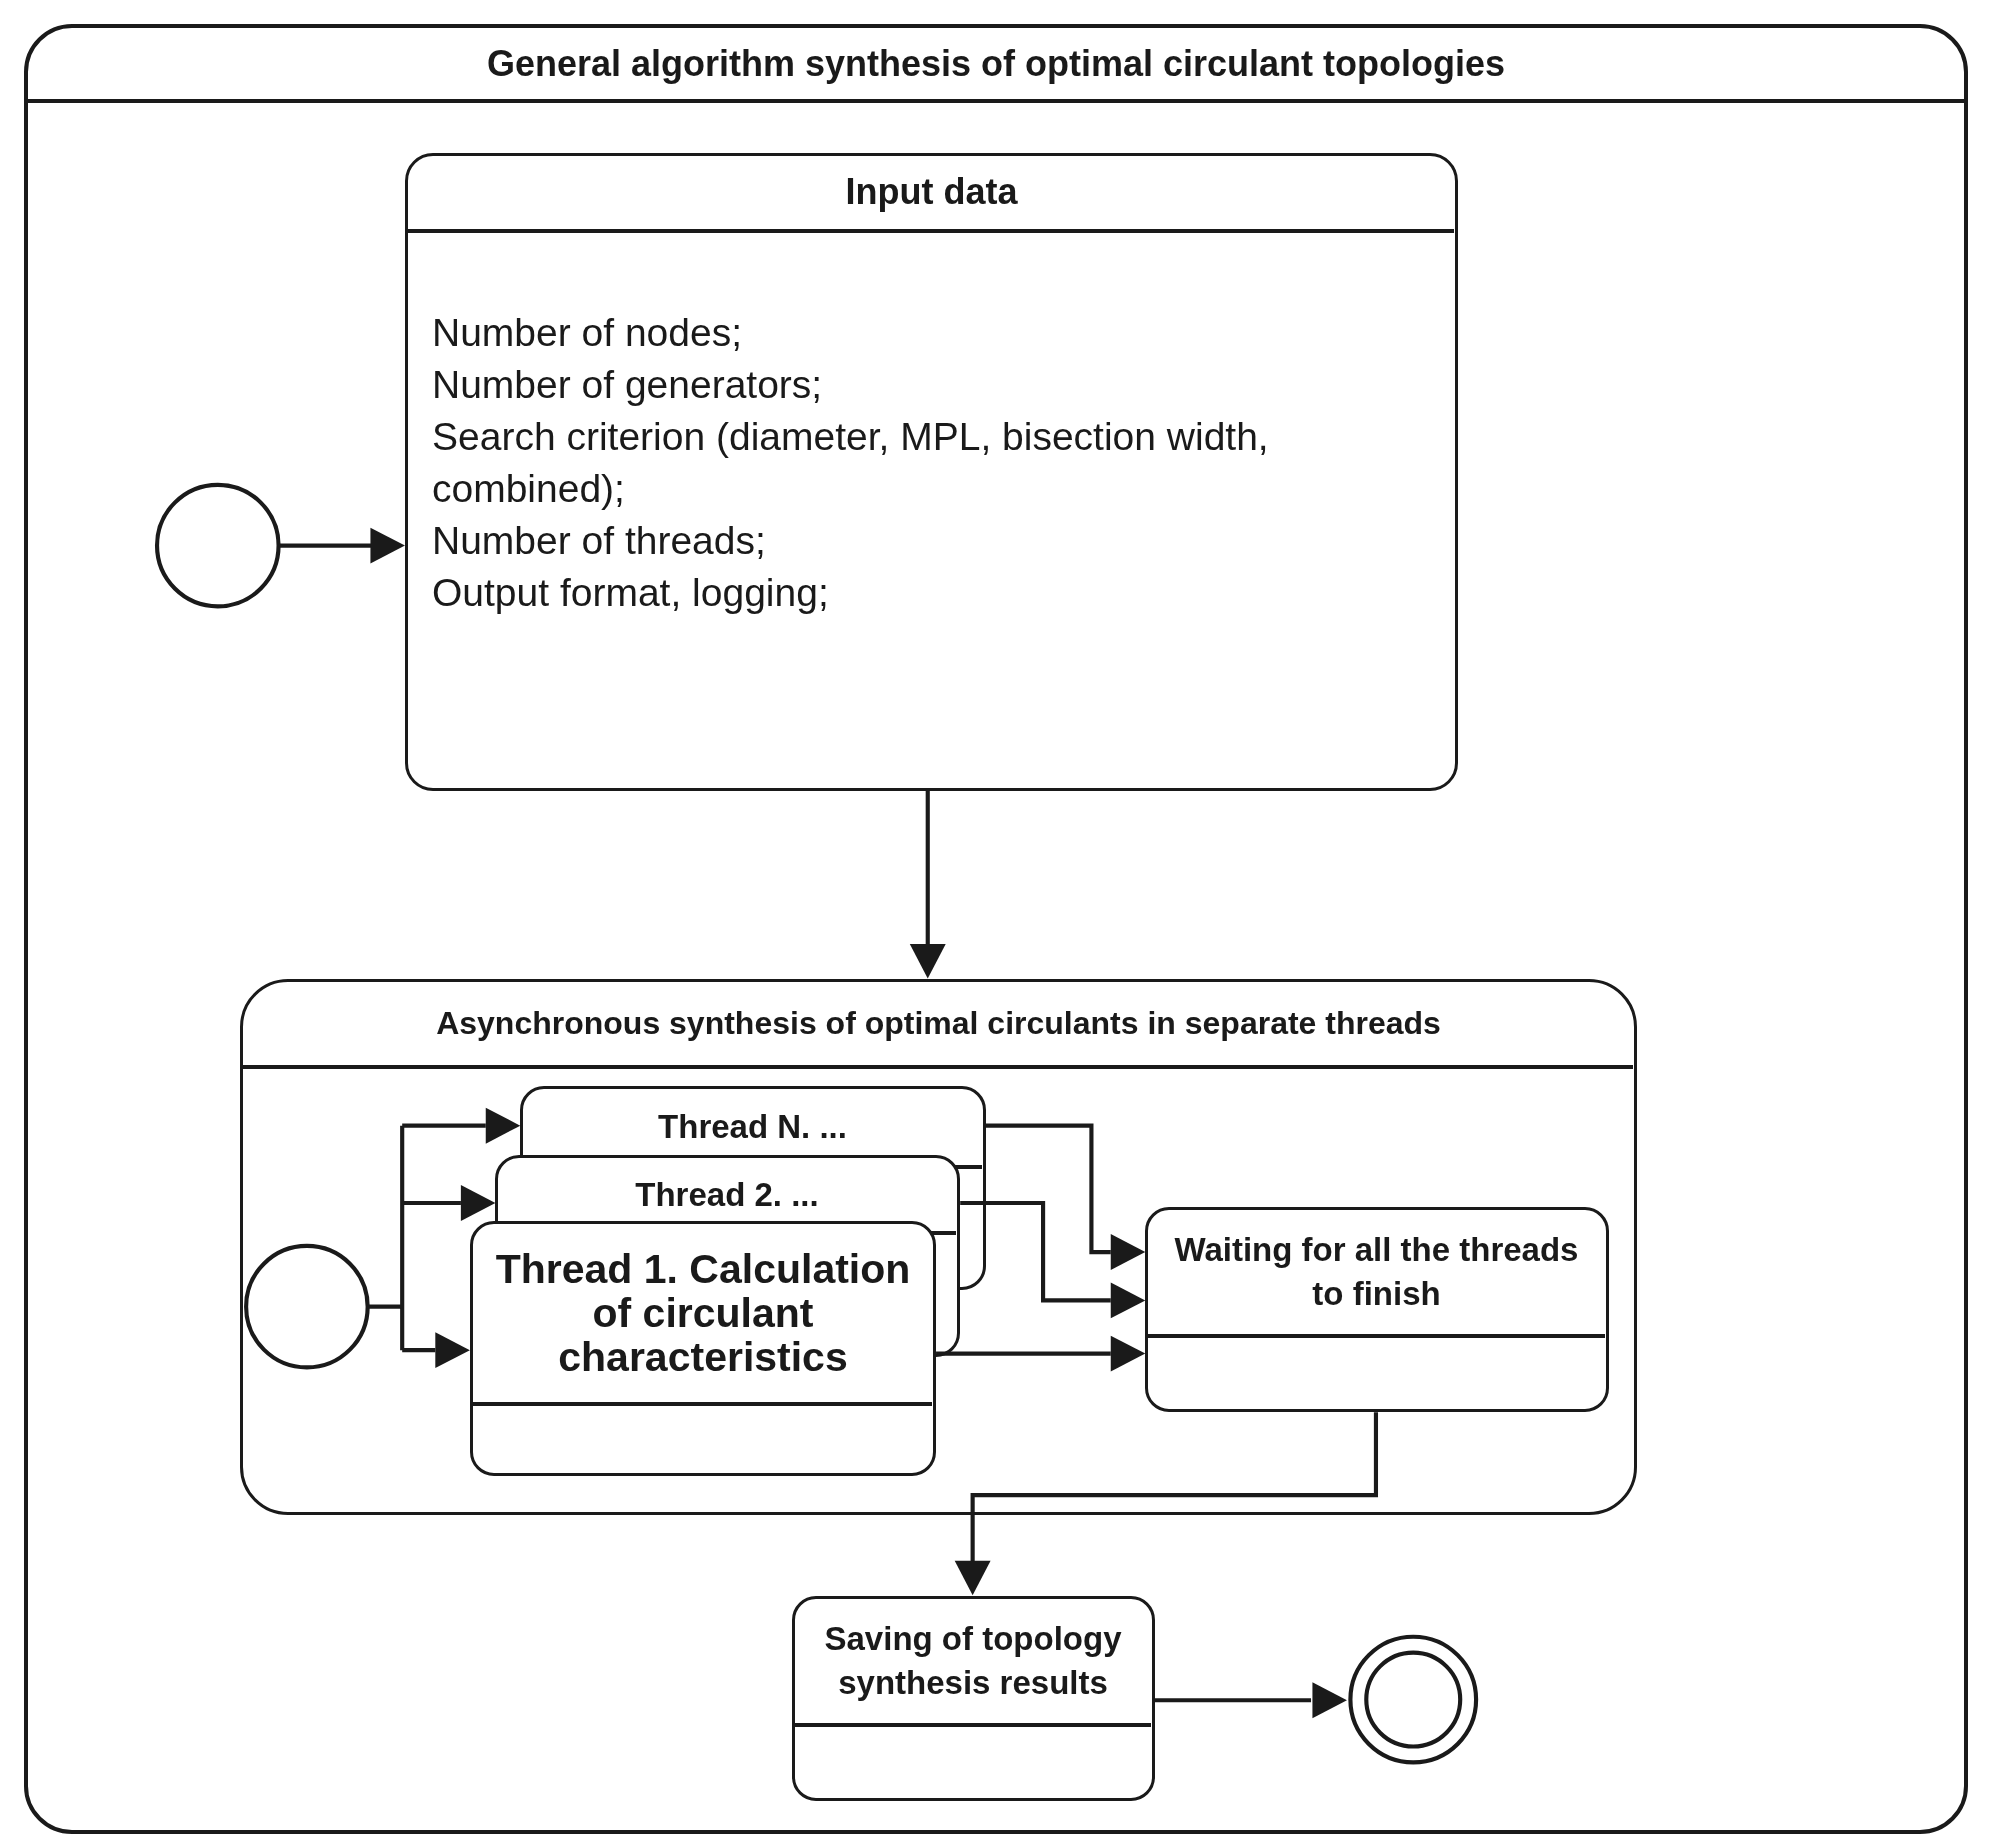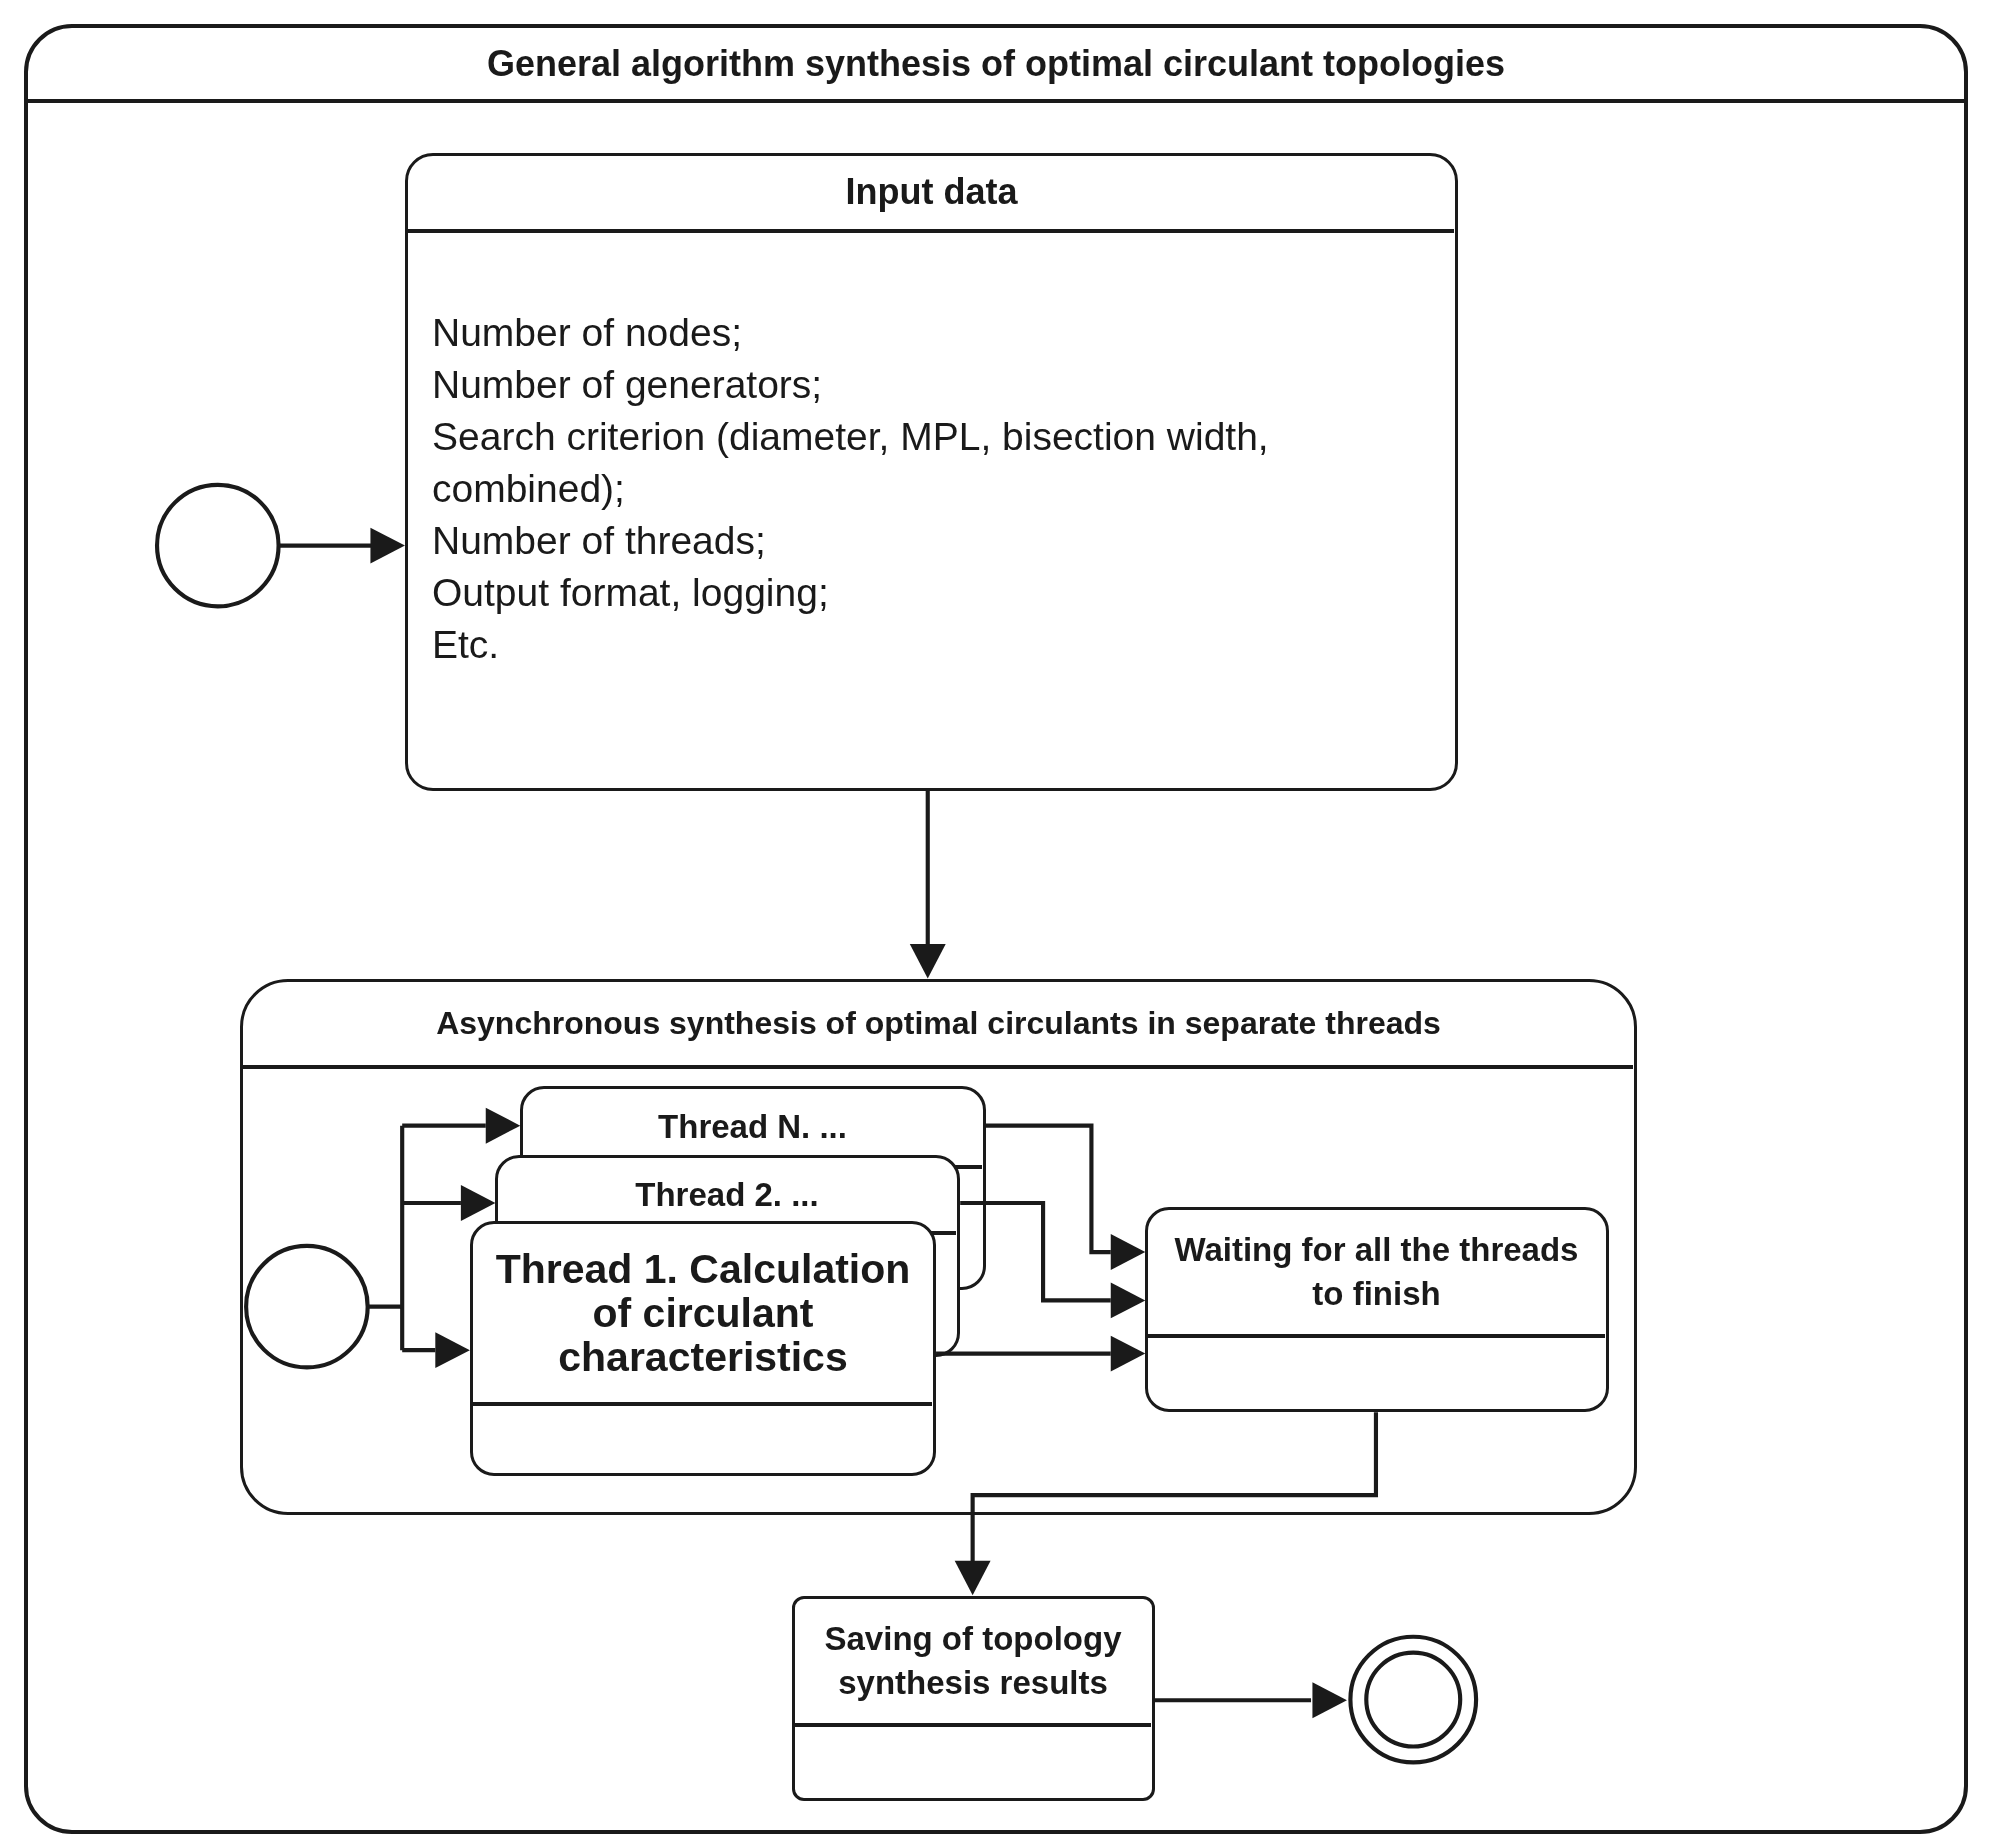--- a/index.html
+++ b/index.html
@@ -37,21 +37,20 @@
   <div class="abs box" style="left:405px;top:153px;width:1053px;height:638px;border-radius:28px;"></div>
   <div class="abs titlebar" style="left:405px;top:153px;width:1053px;height:78px;font-size:36px;">Input data</div>
   <div class="abs divider" style="left:408px;top:229px;width:1046px;height:3.5px;"></div>
   <div class="abs body-lines" style="left:432px;top:307px;width:1009px;">
     <div>Number of nodes;</div>
     <div>Number of generators;</div>
     <div>Search criterion (diameter, MPL, bisection width,</div>
     <div>combined);</div>
     <div>Number of threads;</div>
     <div>Output format, logging;</div>
-    <div>Etc.</div>
   </div>
 
   <div class="abs box" style="left:240px;top:979px;width:1397px;height:536px;border-radius:48px;"></div>
   <div class="abs titlebar" style="left:240px;top:979px;width:1397px;height:88px;font-size:32px;">Asynchronous synthesis of optimal circulants in separate threads</div>
   <div class="abs divider" style="left:243px;top:1065px;width:1390px;height:4.1px;"></div>
 
   <div class="abs box" style="left:520px;top:1086px;width:466px;height:204px;border-radius:24px;z-index:2;">
     <div class="abs titlebar node-title" style="left:0;top:0;width:459px;height:76px;font-size:33px;">Thread N. ...</div>
     <div class="abs divider" style="left:0;top:76px;width:459px;height:3.5px;"></div>
   </div>
@@ -64,21 +63,21 @@
   <div class="abs box" style="left:470px;top:1221px;width:466px;height:255px;border-radius:24px;z-index:4;">
     <div class="abs titlebar node-title" style="left:7px;top:0;width:446px;height:178px;font-size:41px;line-height:44px;">Thread 1. Calculation of circulant characteristics</div>
     <div class="abs divider" style="left:0;top:178px;width:459px;height:3.5px;"></div>
   </div>
 
   <div class="abs box" style="left:1145px;top:1207px;width:464px;height:205px;border-radius:24px;z-index:1;">
     <div class="abs titlebar node-title" style="left:7px;top:0;width:443px;height:124px;font-size:33px;line-height:44px;">Waiting for all the threads to finish</div>
     <div class="abs divider" style="left:0;top:124px;width:457px;height:3.5px;"></div>
   </div>
 
-  <div class="abs box" style="left:792px;top:1596px;width:363px;height:205px;border-radius:12px;">
+  <div class="abs box" style="left:792px;top:1596px;width:363px;height:205px;border-radius:24px;">
     <div class="abs titlebar node-title" style="left:5.5px;top:0;width:345px;height:124px;font-size:33px;line-height:44px;">Saving of topology synthesis results</div>
     <div class="abs divider" style="left:0;top:124px;width:356px;height:3.5px;"></div>
   </div>
 
   <svg class="overlay" width="1995" height="1846" viewBox="0 0 2888 2673" fill="none" stroke="#1a1a1a" stroke-width="6" style="z-index:10;">
 
     <circle cx="315" cy="790" r="88" fill="#ffffff"></circle>
 
     <path d="M403 790 H538"></path>
     <polygon points="586,790 536,764 536,816" fill="#1a1a1a" stroke="none"></polygon>

